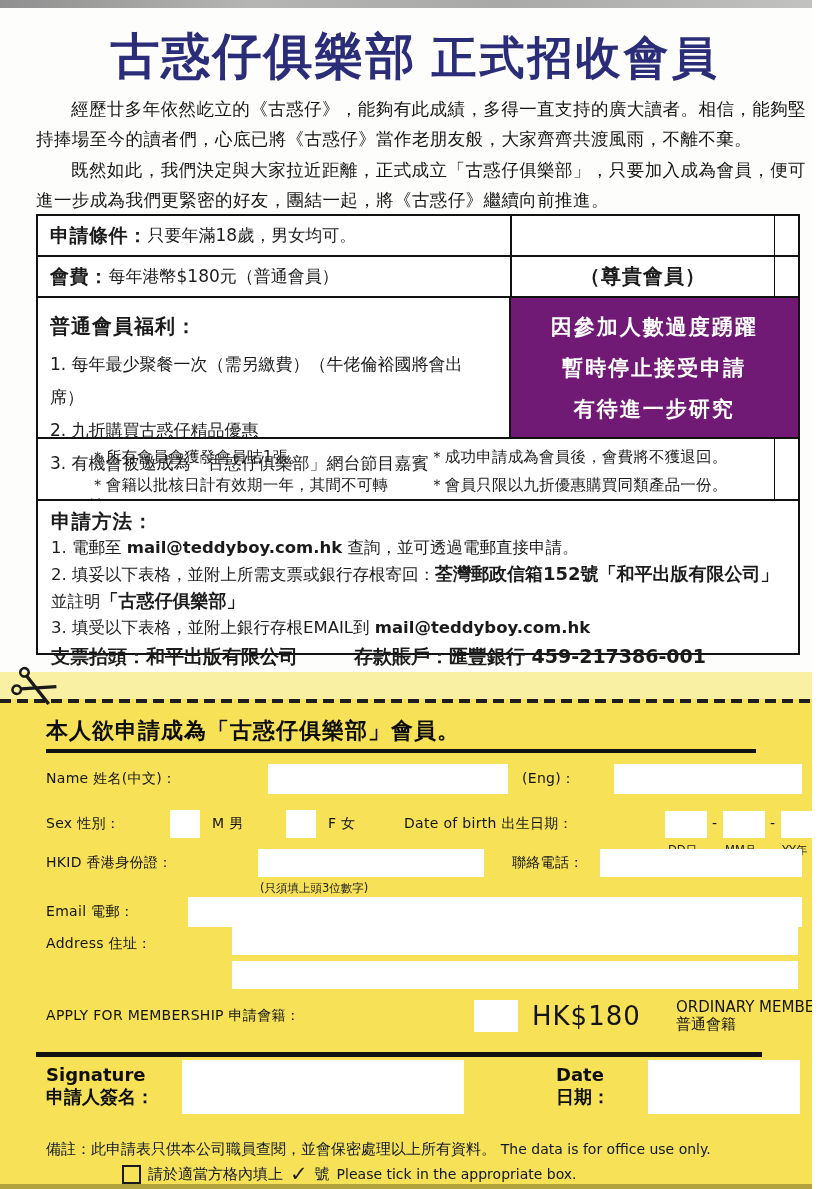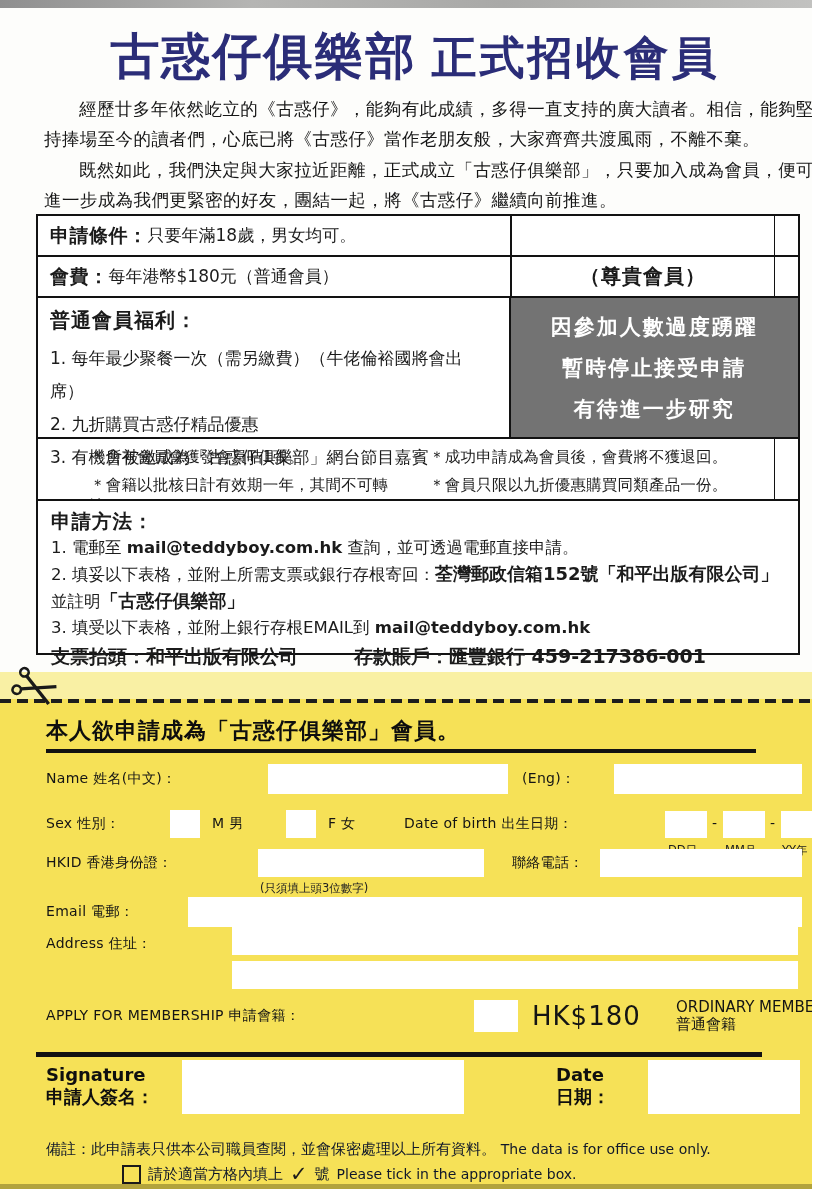--- a/index.html
+++ b/index.html
@@ -17,40 +17,40 @@
   .edge-dark-patch { position:absolute; left:832px; top:256px; width:8px; height:44px; background:#6e6e6c; }
   .edge-gray-patch { position:absolute; left:832px; top:300px; width:8px; height:132px; background:#c6c6c2; }
 
   
   .title-line { position:absolute; top:24px; left:0; width:830px; text-align:center; white-space:nowrap; }
   .title-main { font-size:49px; font-weight:900; color:#2b2d78; letter-spacing:2px; }
   .title-sub  { font-size:45px; font-weight:800; color:#2b2d78; letter-spacing:3px; margin-left:10px; }
 
   
   .intro { position:absolute; top:94px; left:36px; width:770px; font-size:17.5px;
-    line-height:1.73; text-align:justify; color:#161616; letter-spacing:0.4px;margin-left:8px; }
+    line-height:1.73; text-align:justify; color:#161616; letter-spacing:0.4px; }
   .intro p { text-indent:2em; }
 
   
   .info-table { position:absolute; top:214px; left:36px; width:764px;
     border:2.5px solid #121212; background:#fff; }
   .it-row { display:flex; border-bottom:2px solid #121212; }
   .it-row:last-child { border-bottom:none; }
-  .it-main { flex:1; border-right:2px solid #121212; padding:7px 12px; }
+  .it-main { flex:1; border-right:2px solid #121212; padding:13px 12px; }
   .it-right { width:262px; }
   .it-narrow { width:24px; border-left:1.5px solid #121212; }
   .row-cond, .row-fee { height:41px; align-items:stretch; }
   .cell-line { display:flex; align-items:center; height:100%; }
   .lbl-bold { font-weight:bold; font-size:19px; letter-spacing:0.5px; }
   .txt-reg { font-size:17px; }
   .vip-cell { display:flex; align-items:center; justify-content:center; font-weight:bold; font-size:20px; letter-spacing:1px; }
   .row-benefits { height:141px; }
   .benefits-title { font-weight:bold; font-size:20px; letter-spacing:1px; margin:2px 0 8px 0; }
   .benefit-item { font-size:17px; line-height:1.95; }
-  .notice-box { width:287.5px; background:#737373; color:#fff; display:flex; flex-direction:column;
+  .notice-box { width:287.5px; background:#701a75; color:#fff; display:flex; flex-direction:column;
     align-items:center; justify-content:center; gap:13px; }
   .notice-line { font-size:21px; font-weight:bold; letter-spacing:2px; }
   .row-notes { min-height:56px; }
   .notes-area { flex:1; padding:8px 10px 8px 12px; display:grid; grid-template-columns:47.5% 52.5%; row-gap:7px; }
   .note-item { font-size:15.5px; letter-spacing:0.2px;margin-left:40px; }
 
   
   .apply-box { position:absolute; top:499px; left:36px; width:764px; height:156px;
     border:2.5px solid #121212; background:#fff; padding:7px 13px; }
   .am-title { font-weight:bold; font-size:19.5px; letter-spacing:1px; line-height:27px; }

